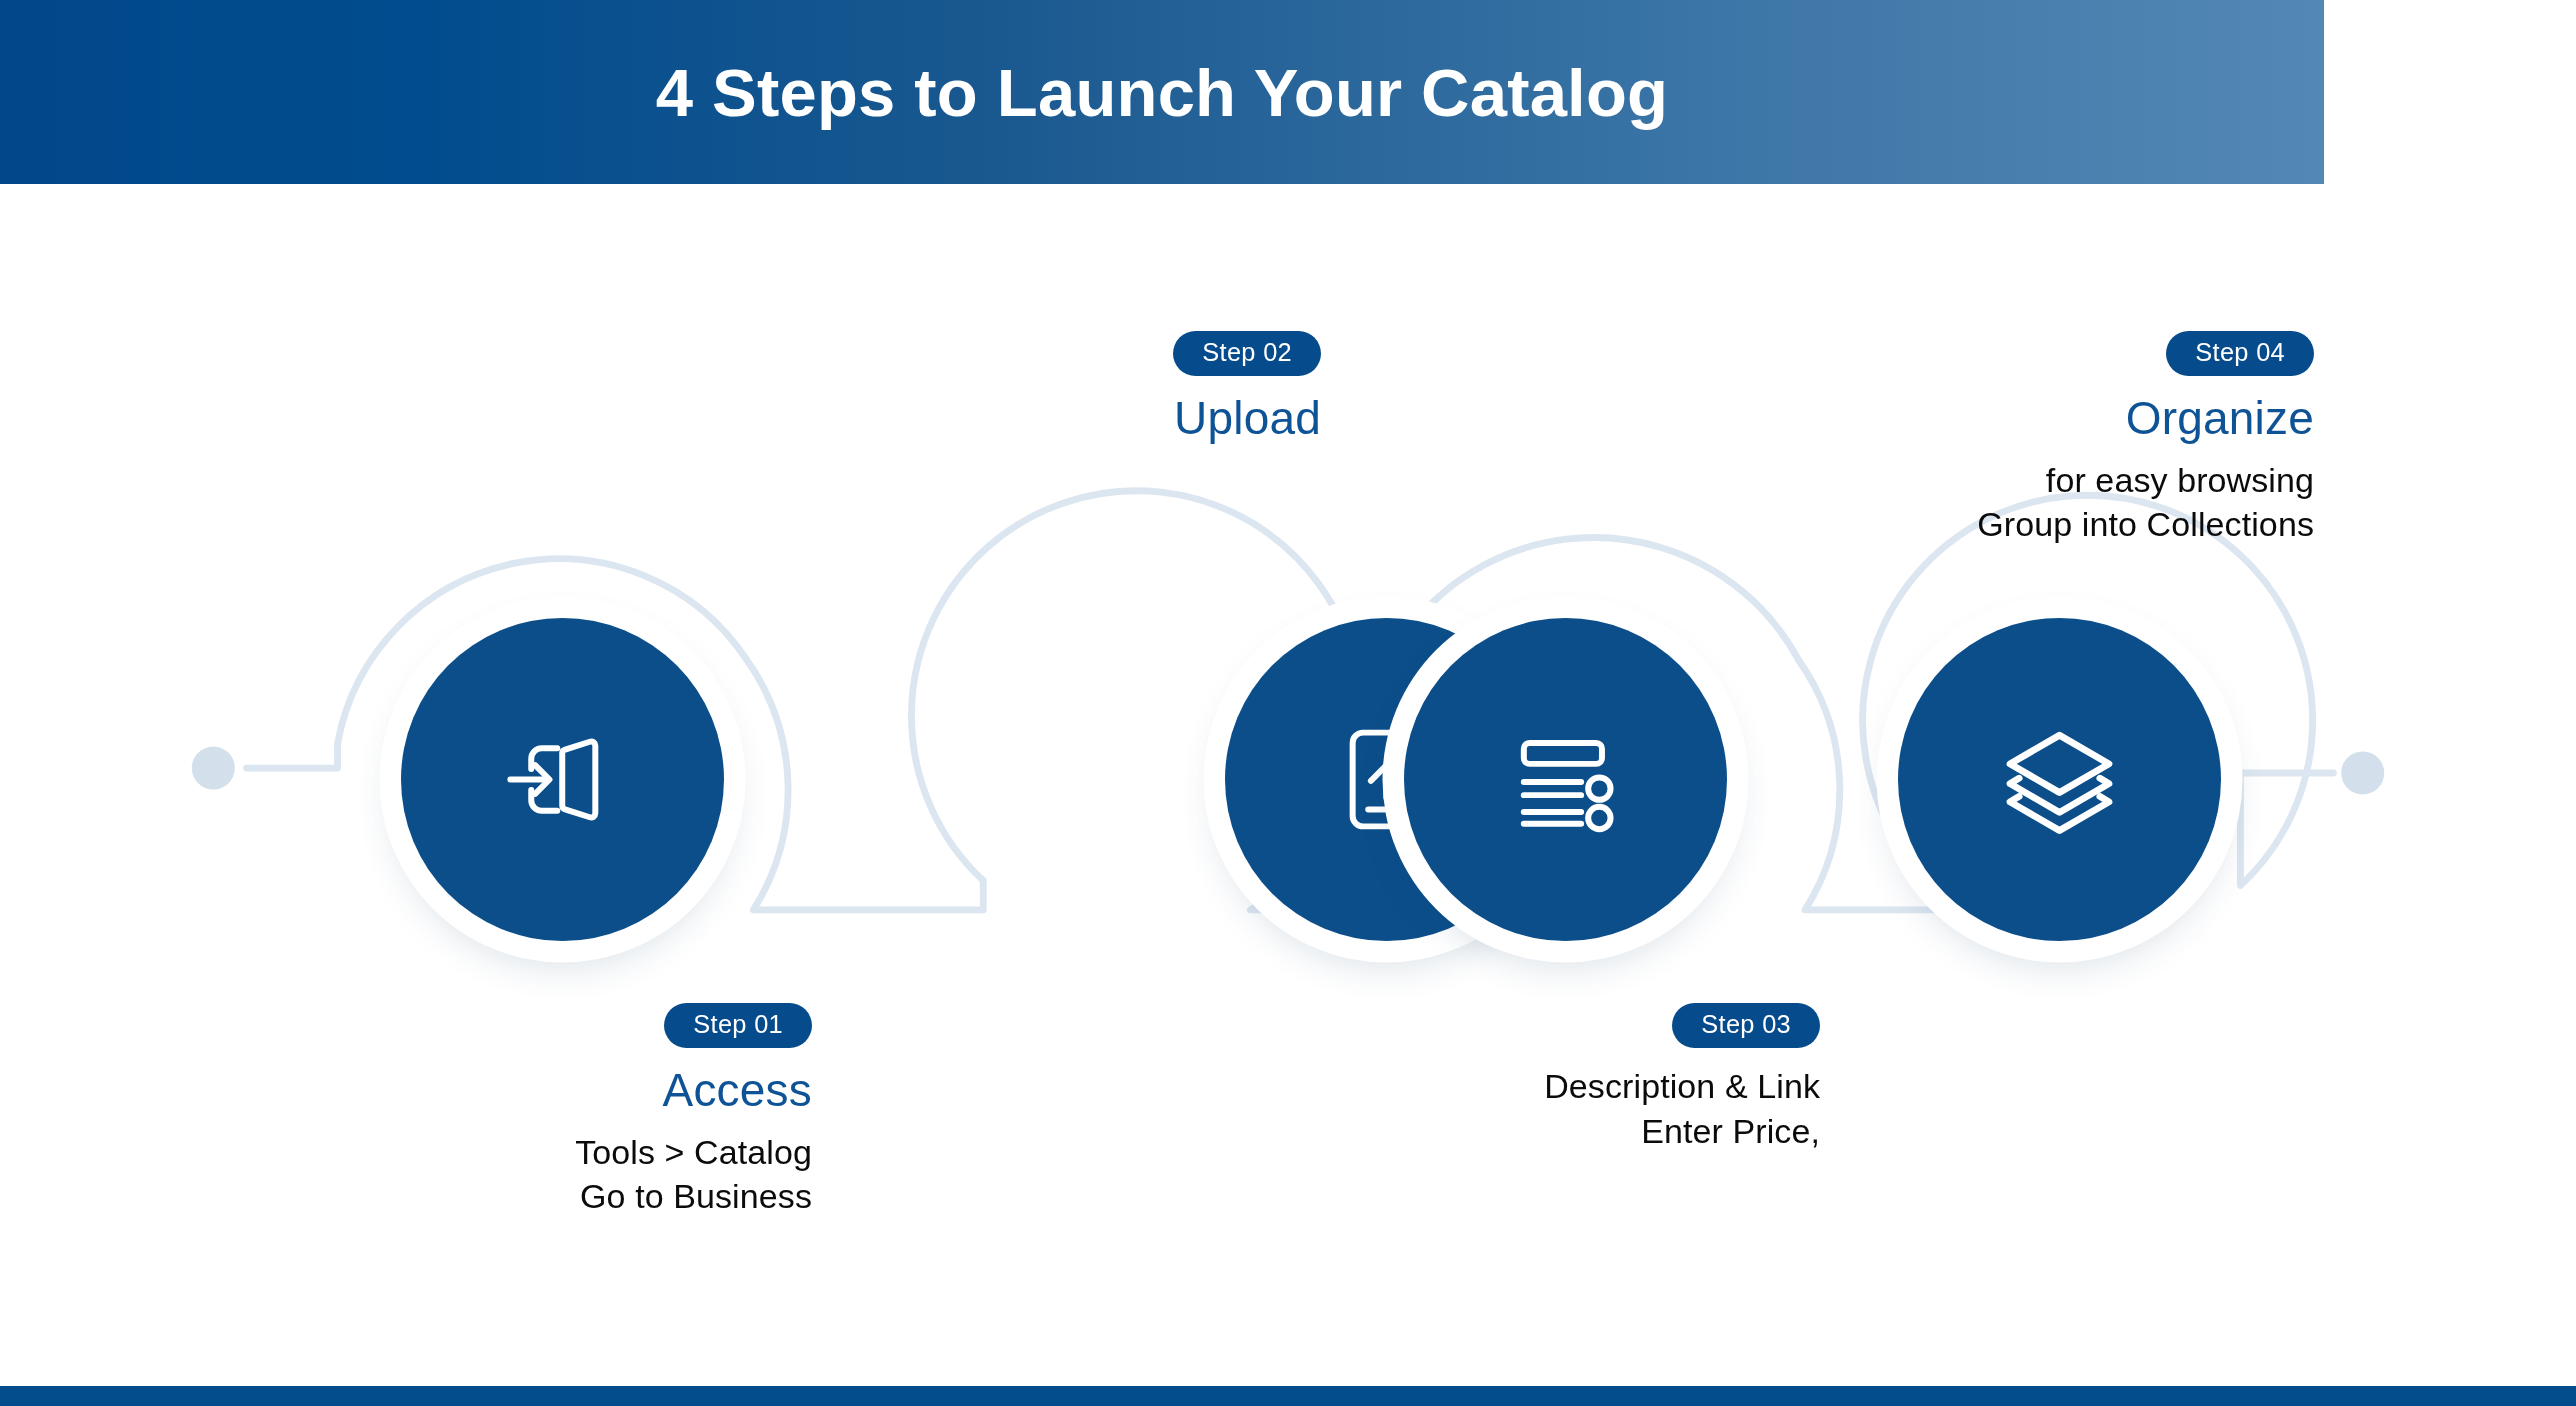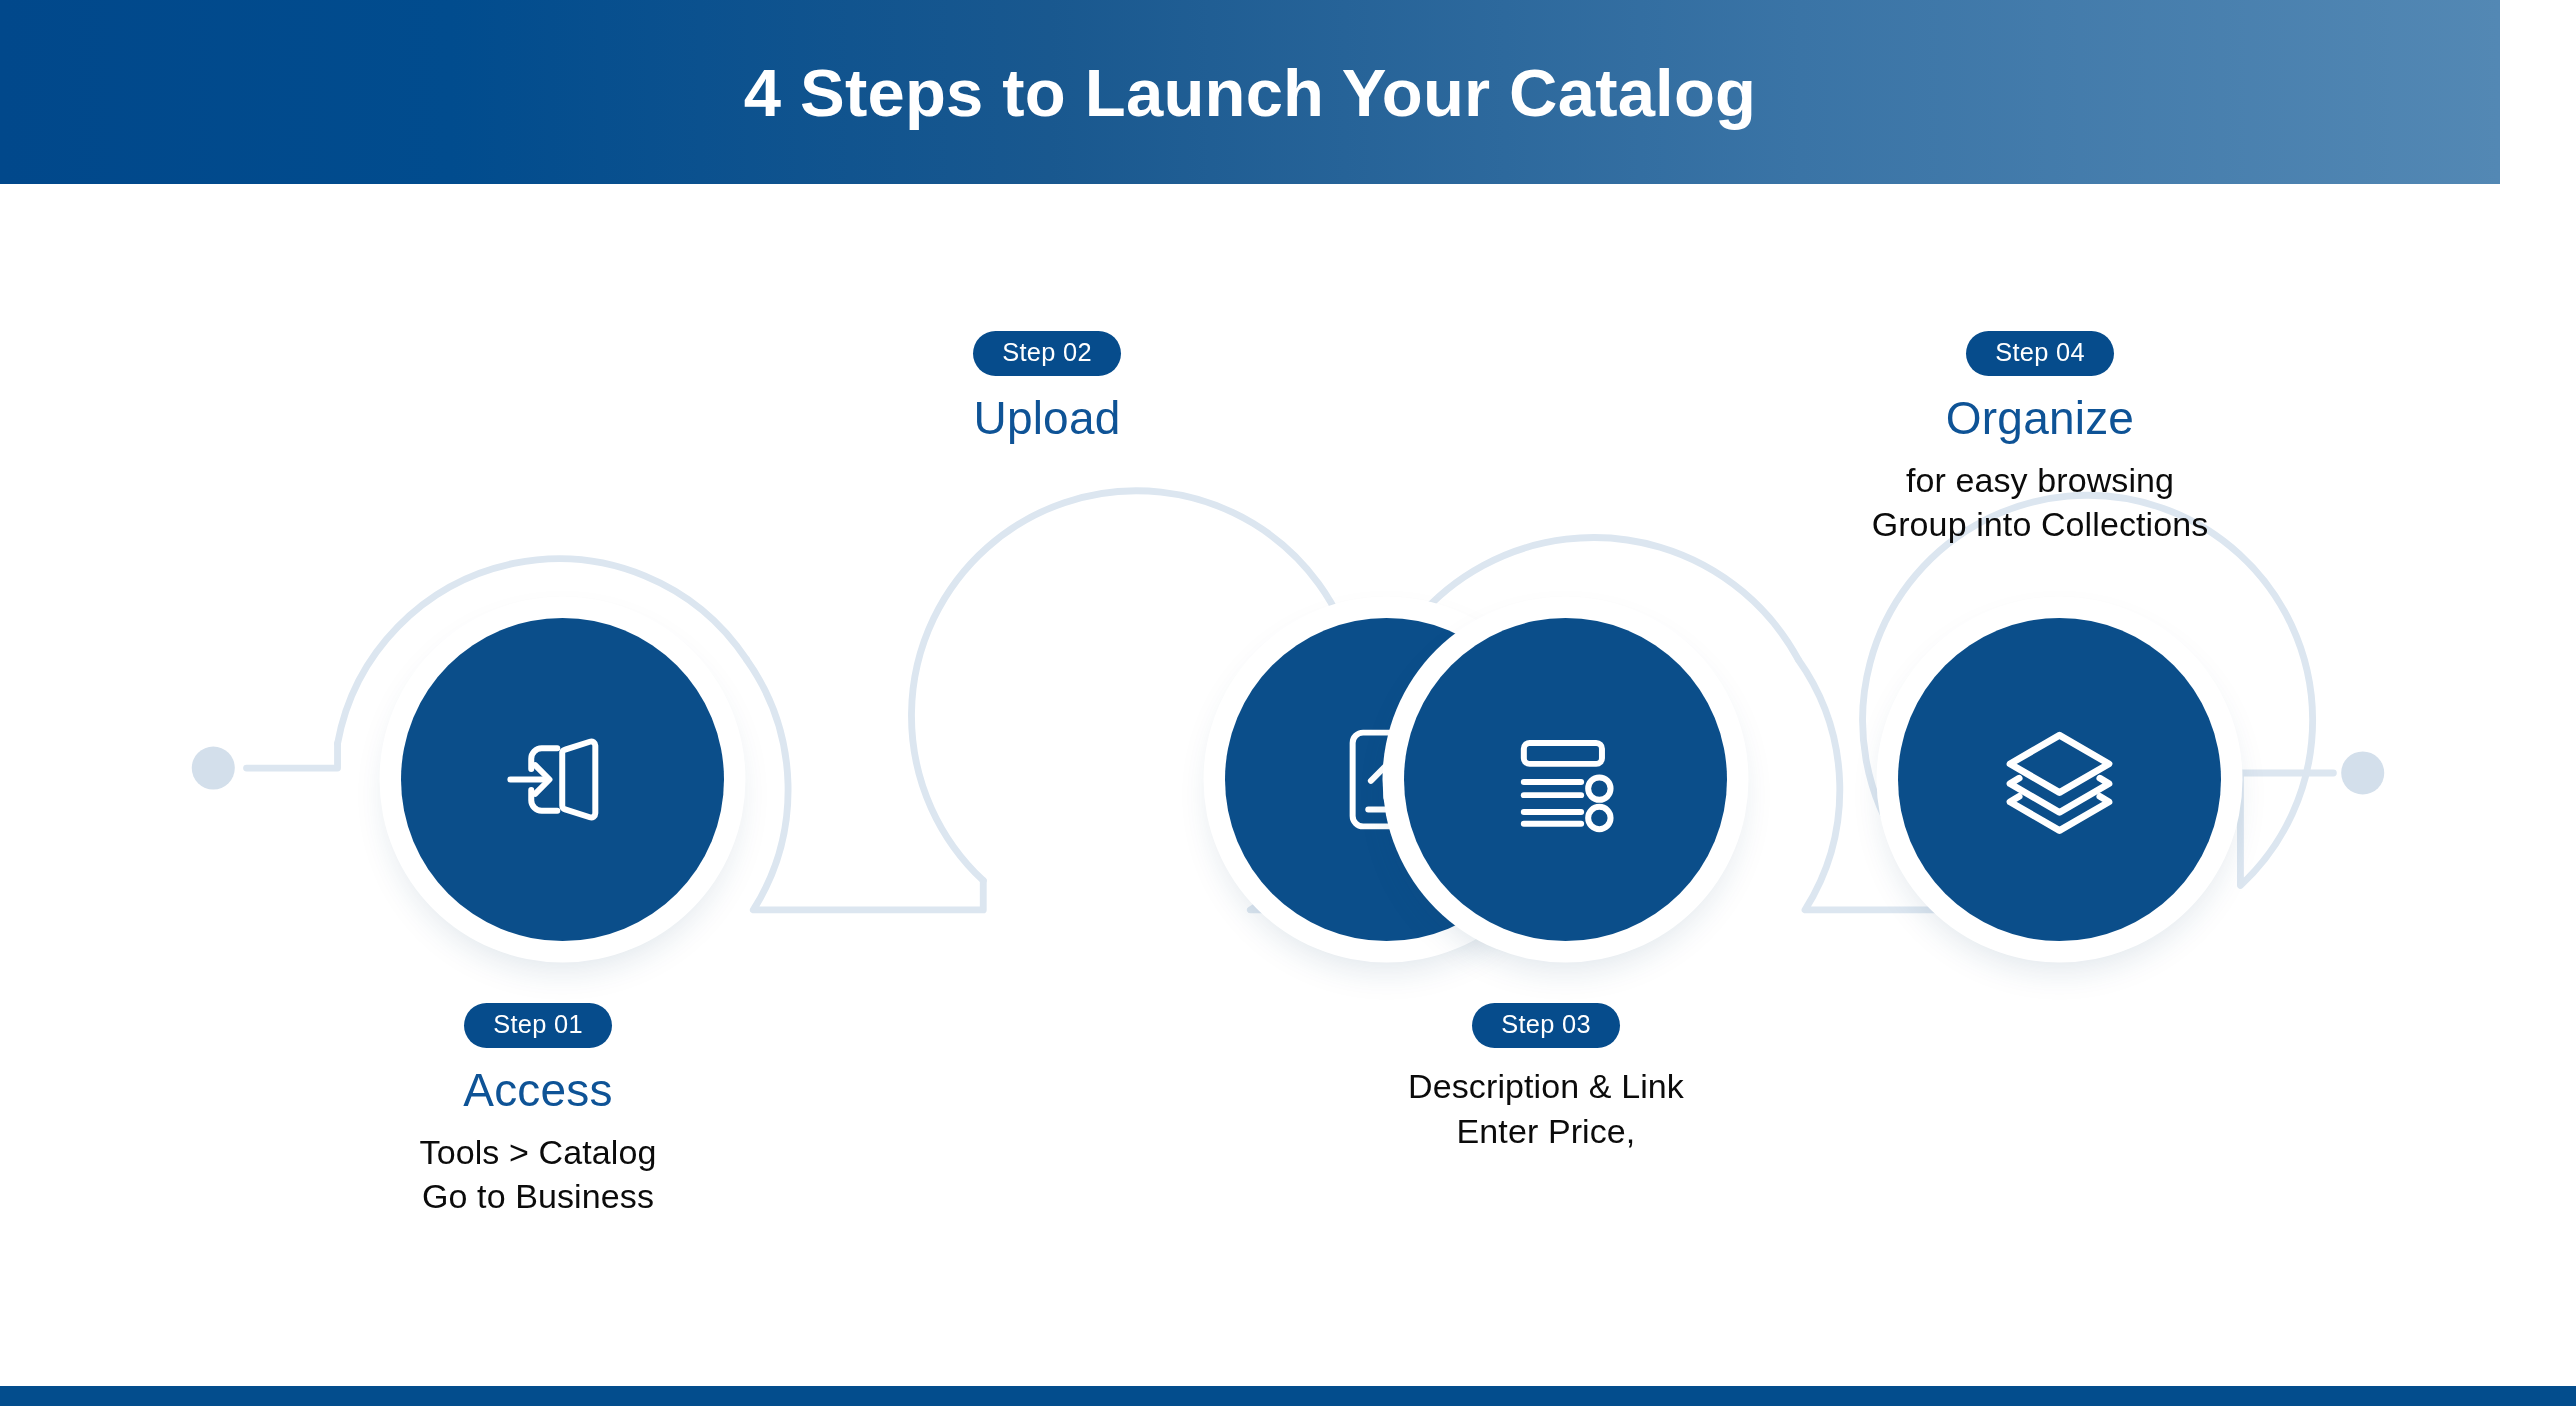--- a/index.html
+++ b/index.html
@@ -16,21 +16,21 @@
     position: relative;
     width: 2576px;
     height: 1407px;
     background: #ffffff;
   }
 
   
   .header-bar {
     position: absolute;
     left: 0; top: 0;
-    width: 2500px;
+    width: 2324px;
     height: 184px;
     background: linear-gradient(90deg, #01488B 0%, #014C8E 18%, #19588F 42%, #3A74A6 72%, #5388B4 100%);
     display: flex;
     align-items: center;
     justify-content: center;
   }
   .header-title {
     color: #ffffff;
     font-size: 67px;
     font-weight: 700;
@@ -69,21 +69,21 @@
     align-items: center;
     justify-content: center;
     box-shadow: 0 0 0 21.5px #ffffff, 0 15.7px 33px 13.7px rgba(24,66,110,0.13);
   }
   .node svg { width: 125px; height: 125px; display:block; }
 
   
   .step-text {
     position: absolute;
     width: 548px;
-    text-align: center;
+    text-align: right;
   }
   .badge {
     display: inline-block;
     background: #064C8C;
     color: #ffffff;
     font-size: 25.4px;
     font-weight: 500;
     letter-spacing: 0.3px;
     padding: 8.8px 29px 10.8px;
     border-radius: 25.4px;

